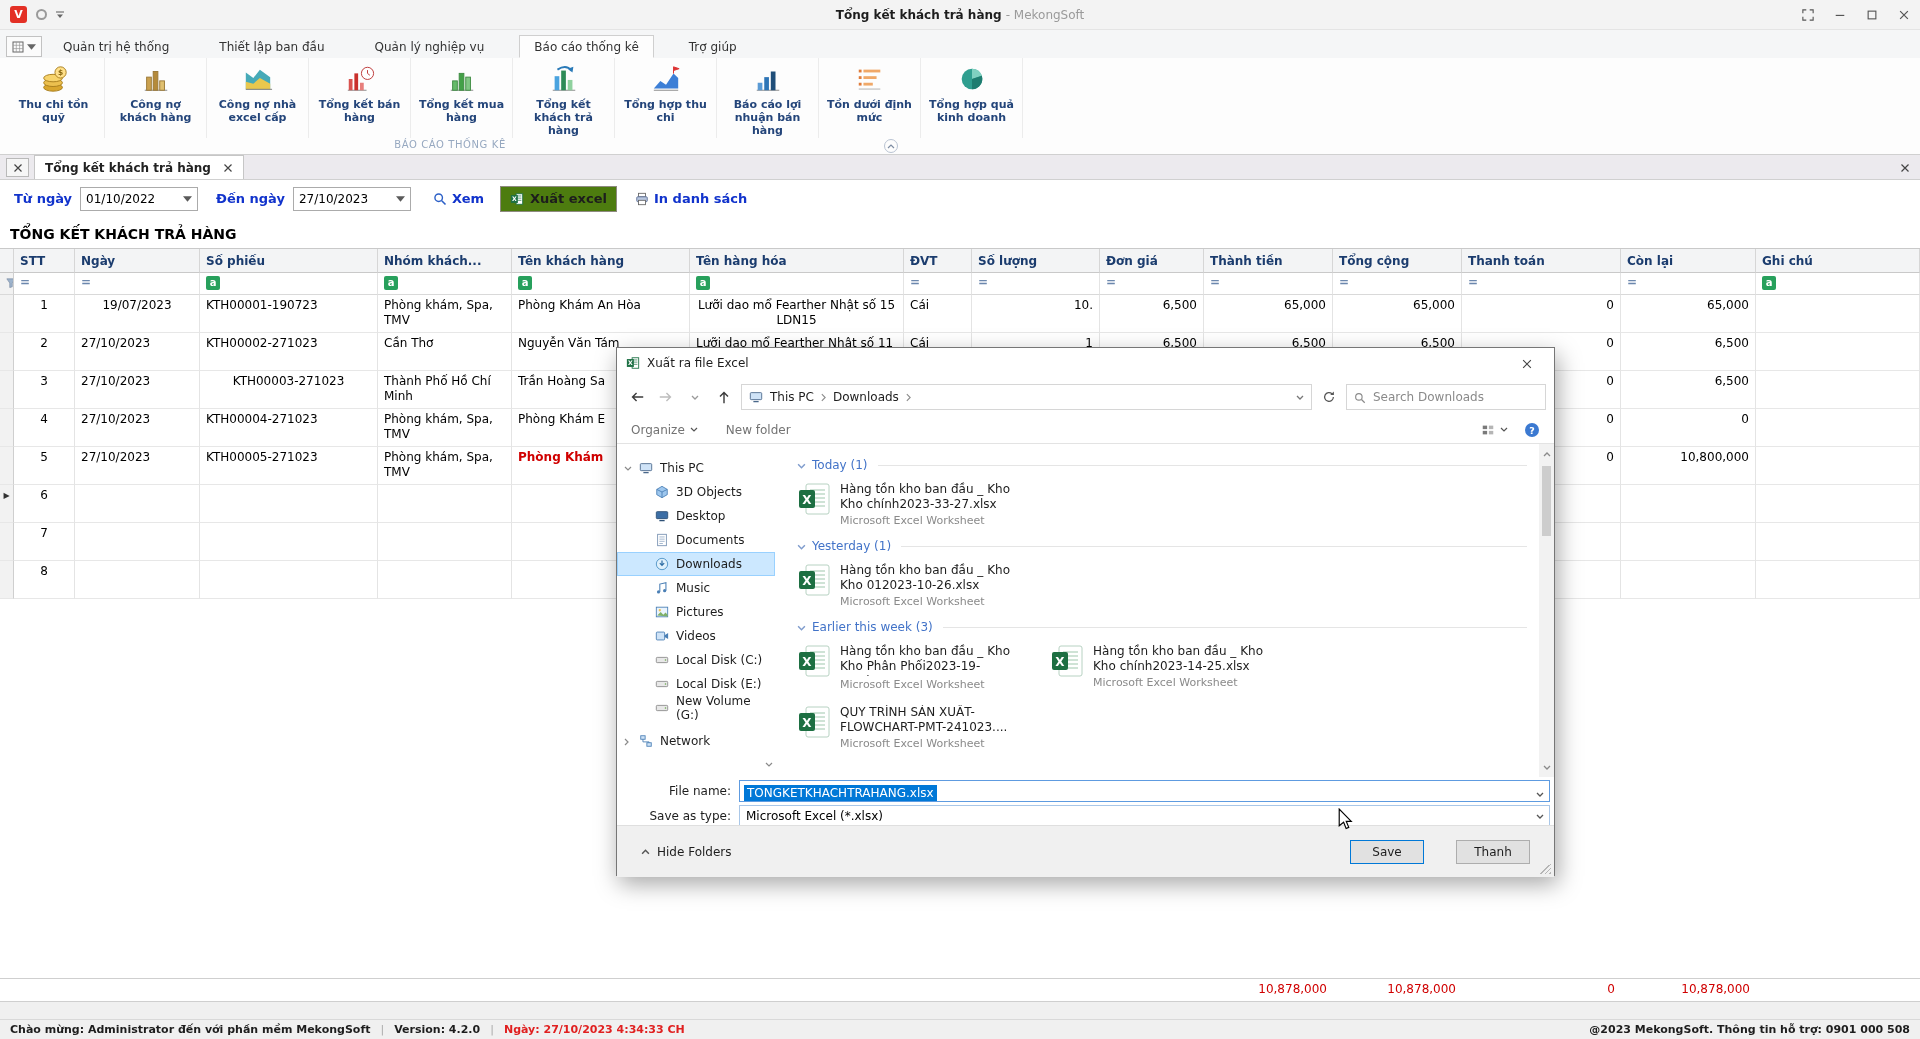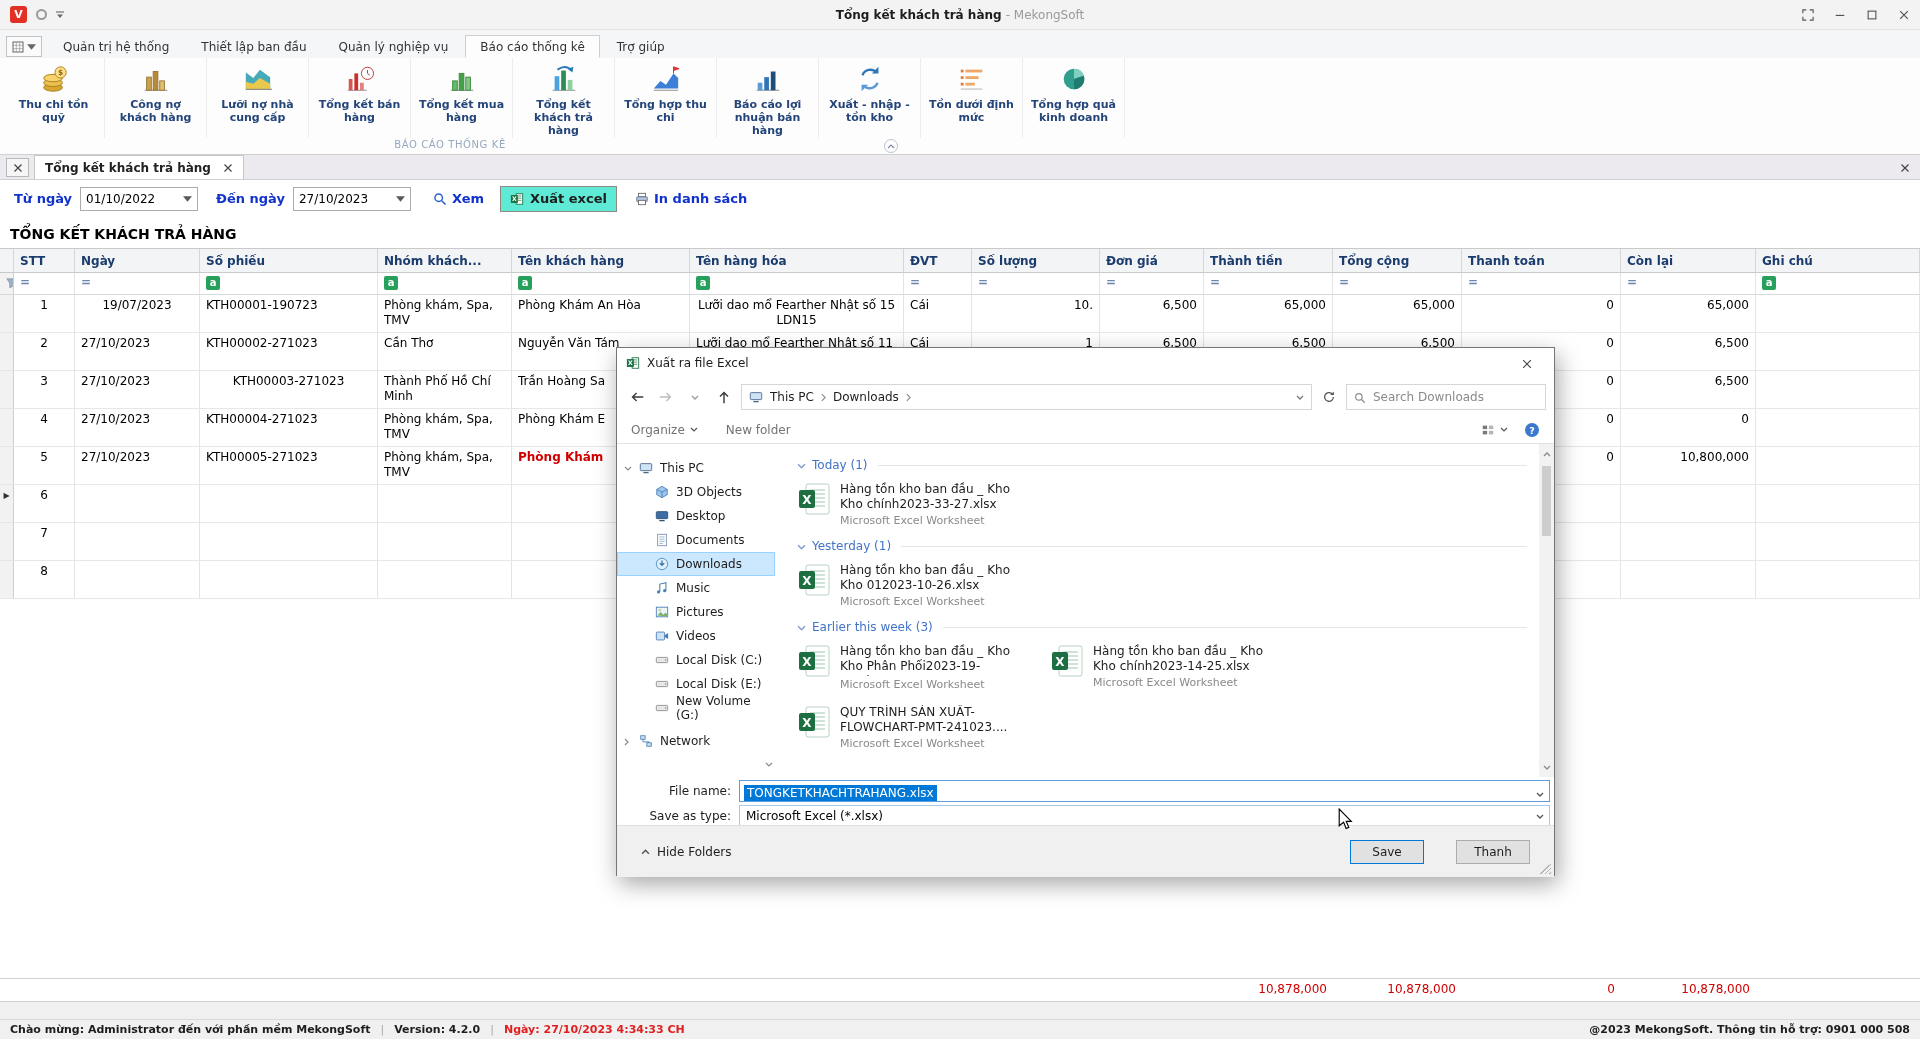--- a/index.html
+++ b/index.html
@@ -36,21 +36,21 @@
 .doctab{height:24px;background:#fff;border:1px solid #c6c6c6;border-bottom:none;display:flex;align-items:center;gap:12px;padding:0 10px;font-weight:bold;color:#222}
 .dt-far{margin-left:auto;margin-right:10px;margin-bottom:5px}
 
 
 .filter-bar{position:absolute;top:180px;left:0;width:100%;height:37px;background:#fff;display:flex;align-items:center;padding-left:14px}
 .flabel{color:#1133cc;font-weight:bold;font-size:13px}
 .datebox{width:118px;height:24px;border:1px solid #ababab;background:#fff;display:flex;align-items:center;padding:0 5px;margin-left:8px}
 .datebox .cval{font-size:12px}
 .datebox .dar{margin-left:auto}
 .link-btn{display:flex;align-items:center;gap:5px;color:#1133cc;font-weight:bold;font-size:13px;cursor:default}
-.excel-btn{display:flex;align-items:center;gap:6px;background:#5eead4;border:1px solid #8e8a80;padding:3px 9px;height:26px;font-weight:bold;color:#1d1d1d;font-size:13px}
+.excel-btn{display:flex;align-items:center;gap:6px;background:#4d7c0f;border:1px solid #8e8a80;padding:3px 9px;height:26px;font-weight:bold;color:#1d1d1d;font-size:13px}
 
 
 .content{position:absolute;top:217px;left:0;width:100%;height:761px;background:#fff}
 .report-title{padding:9px 10px 6px;font-size:14px;font-weight:bold;color:#000}
 table.grid{border-collapse:separate;border-spacing:0;table-layout:fixed;width:1920px;border-top:1px solid #c9c9c9}
 .grid th,.grid td{border-right:1px solid #e4e4e4;border-bottom:1px solid #e7e7e7;overflow:hidden;white-space:normal}
 .grid tr.hdr th{background:#f3f4f5;border-bottom:1px solid #c9c9c9;border-right:1px solid #d6d6d6;color:#1b3c6e;font-weight:bold;text-align:left;padding:4px 6px;font-size:12px;height:24px}
 .grid tr.flt td{height:22px;padding:2px 6px;border-bottom:1px solid #d9d9d9}
 .grid td{padding:3px 6px;vertical-align:top;font-size:12px;line-height:1.28}
 .grid .gutter{background:#f2f2f2;border-right:1px solid #cfcfcf;text-align:center;padding:2px 1px}
@@ -151,21 +151,21 @@
 <div class="ribbon-tabs">
   <span class="app-menu-btn">
     <svg class="i12" viewBox="0 0 12 12">
         <rect x="1" y="1" width="10" height="10" fill="none" stroke="#666"></rect>
         <path d="M1 4.3h10M1 7.6h10M4.3 1v10M7.6 1v10" stroke="#999" stroke-width=".7"></path>
       </svg>
     <svg class="i8" viewBox="0 0 8 5">
         <path d="M0 0h8L4 5z" fill="#666"></path>
       </svg>
   </span>
-  <span id="ribbonTabs" style="display:flex;gap:2px">
+  <span id="ribbonTabs" style="display:flex;gap:20px">
       <span class="ribbon-tab">Quản trị hệ thống</span>
       <span class="ribbon-tab">Thiết lập ban đầu</span>
       <span class="ribbon-tab">Quản lý nghiệp vụ</span>
       <span class="ribbon-tab active">Báo cáo thống kê</span>
       <span class="ribbon-tab">Trợ giúp</span>
     </span>
 </div>
 
 <div class="ribbon-body">
   <div id="ribbonButtons" class="ribbon-buttons">
@@ -187,21 +187,21 @@
             <rect x="20" y="18" width="5" height="10" fill="#e0c070" stroke="#9a7836"></rect>
           </svg></span>
         <span class="lbl">Công nợ khách hàng</span>
       </span>
       <span class="ribbon-btn">
         <span><svg class="i30" viewBox="0 0 32 32">
             <path d="M3 27V9l8 6 7-9 11 8v13z" fill="#46aab8"></path>
             <path d="M3 27v-8l8 2 7-6 11 6v6z" fill="#e9c84e"></path>
             <path d="M3 27h28" stroke="#777"></path>
           </svg></span>
-        <span class="lbl">Lưỡi nợ nhà cung cấp</span>
+        <span class="lbl">Công nợ nhà excel cấp</span>
       </span>
       <span class="ribbon-btn">
         <span><svg class="i30" viewBox="0 0 32 32">
             <path d="M3 28h20" stroke="#888"></path>
             <rect x="4" y="16" width="4" height="12" fill="#d9534f"></rect>
             <rect x="10" y="10" width="4" height="18" fill="#c9302c"></rect>
             <rect x="16" y="20" width="4" height="8" fill="#e77f7c"></rect>
             <circle cx="24" cy="10" r="6.5" fill="#fff" stroke="#b33"></circle>
             <path d="M24 6.5V10l2.5 2" stroke="#b33" fill="none"></path>
           </svg></span>
@@ -236,29 +236,20 @@
         <span class="lbl">Tổng hợp thu chi</span>
       </span>
       <span class="ribbon-btn">
         <span><svg class="i30" viewBox="0 0 32 32">
             <path d="M4 28h24" stroke="#888"></path>
             <rect x="5" y="20" width="5" height="8" fill="#5b9bd5"></rect>
             <rect x="12" y="14" width="5" height="14" fill="#2e75b6"></rect>
             <rect x="19" y="8" width="5" height="20" fill="#1f4e79"></rect>
           </svg></span>
         <span class="lbl">Báo cáo lợi nhuận bán hàng</span>
-      </span>
-      <span class="ribbon-btn">
-        <span><svg class="i30" viewBox="0 0 32 32">
-            <path d="M8 12a9 9 0 0 1 15-3" fill="none" stroke="#2e75b6" stroke-width="2.5"></path>
-            <path d="M25 3v7h-7z" fill="#2e75b6"></path>
-            <path d="M24 20a9 9 0 0 1-15 3" fill="none" stroke="#5b9bd5" stroke-width="2.5"></path>
-            <path d="M7 29v-7h7z" fill="#5b9bd5"></path>
-          </svg></span>
-        <span class="lbl">Xuất - nhập - tồn kho</span>
       </span>
       <span class="ribbon-btn">
         <span><svg class="i30" viewBox="0 0 32 32">
             <rect x="4" y="6" width="3" height="3" fill="#e07b39"></rect>
             <rect x="9" y="6" width="18" height="3" fill="#f0a868"></rect>
             <rect x="4" y="13" width="3" height="3" fill="#e07b39"></rect>
             <rect x="9" y="13" width="14" height="3" fill="#f0a868"></rect>
             <rect x="4" y="20" width="3" height="3" fill="#e07b39"></rect>
             <rect x="9" y="20" width="10" height="3" fill="#f0a868"></rect>
             <rect x="4" y="26" width="23" height="1.5" fill="#c9c9c9"></rect>

